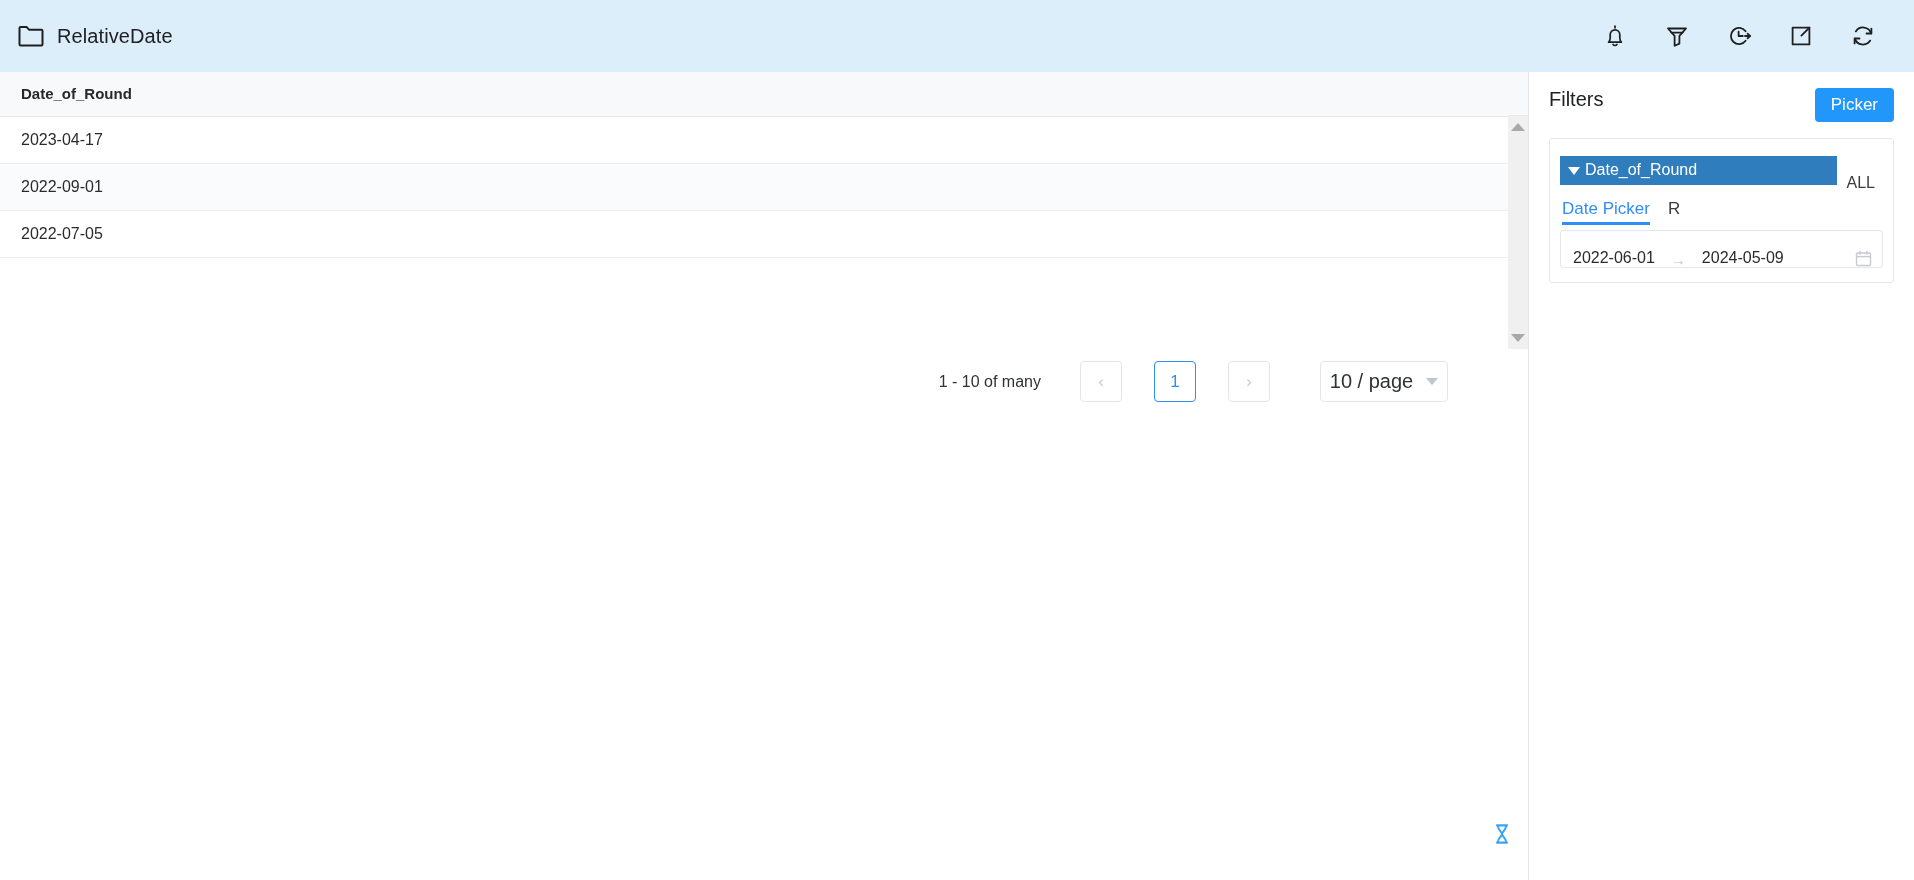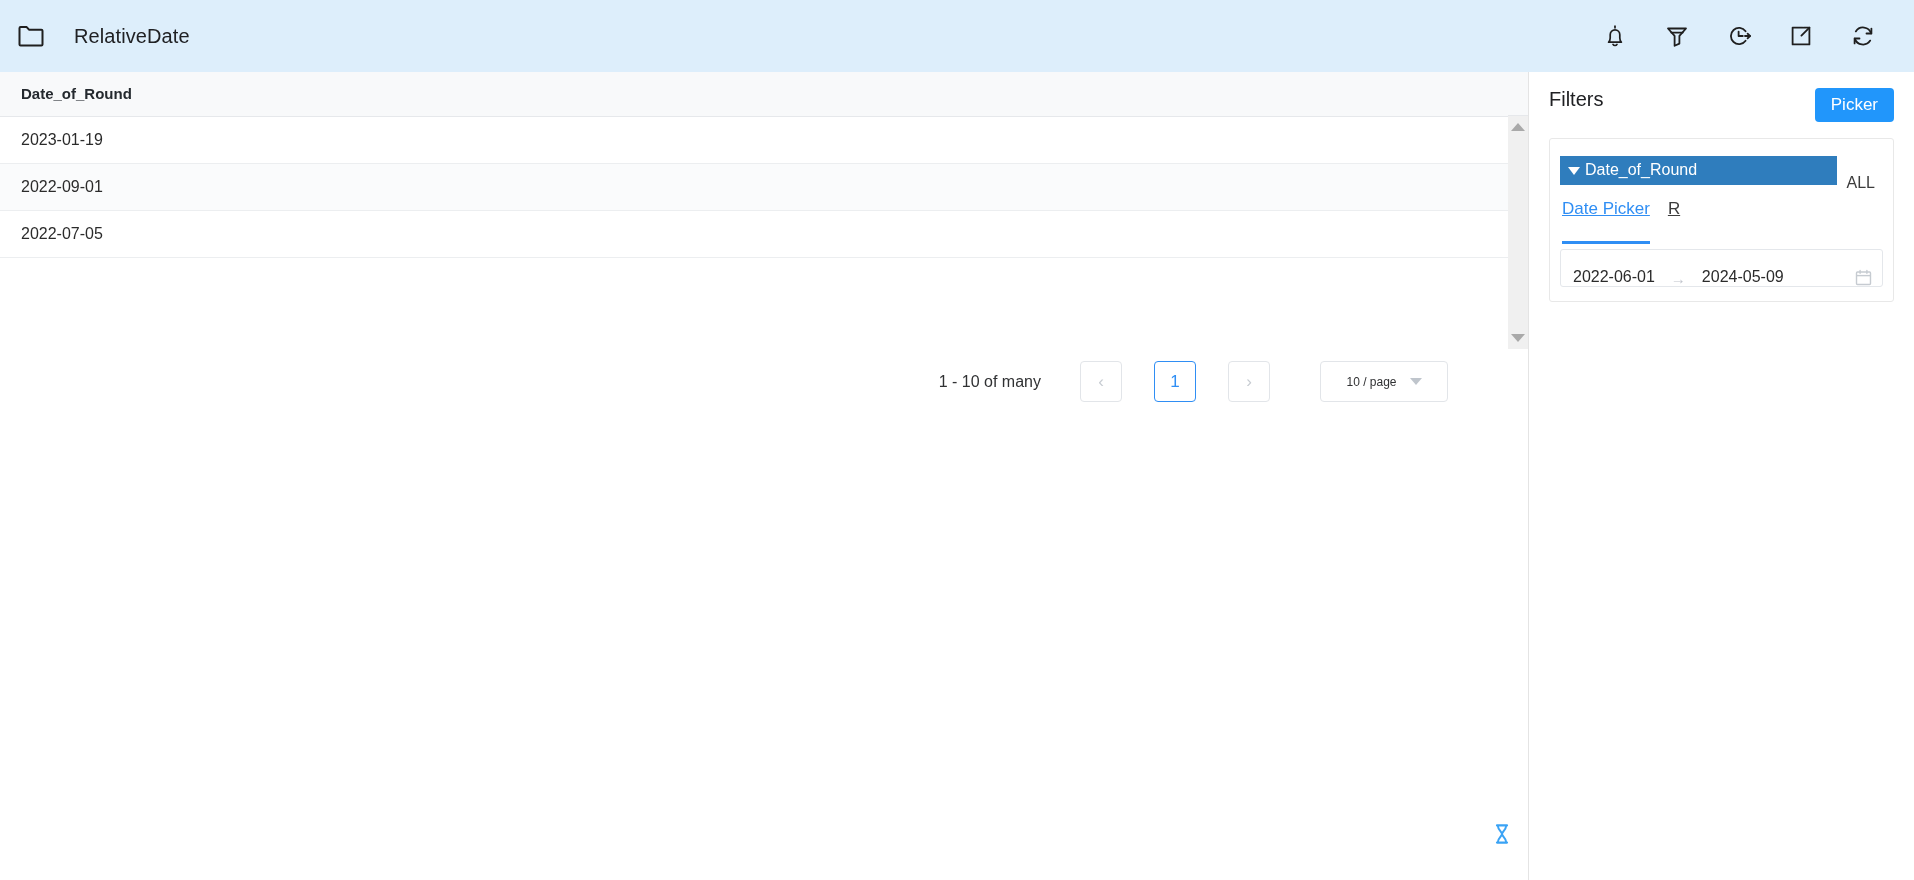--- a/index.html
+++ b/index.html
@@ -32,21 +32,21 @@
     background: #ddeefb;
     display: flex;
     align-items: center;
     justify-content: space-between;
     padding: 0 26px 0 18px;
     box-sizing: border-box;
   }
   .topbar-left {
     display: flex;
     align-items: center;
-    gap: 30px;
+    gap: 13px;
   }
   .folder-icon {
     width: 26px;
     height: 22px;
     display: block;
   }
   .app-title {
     font-size: 20px;
     color: #202124;
     letter-spacing: 0.1px;
@@ -194,21 +194,21 @@
   .pg-size {
     width: 128px;
     height: 41px;
     border: 1px solid #e2e5e9;
     border-radius: 4px;
     background: #ffffff;
     display: flex;
     align-items: center;
     justify-content: center;
     gap: 13px;
-    font-size: 12px;
+    font-size: 20px;
     color: #303133;
     box-sizing: border-box;
     margin-left: 18px;
     cursor: pointer;
   }
   .caret-down {
     width: 0;
     height: 0;
     border-left: 6px solid transparent;
     border-right: 6px solid transparent;
@@ -295,24 +295,23 @@
     display: flex;
     align-items: flex-start;
     gap: 18px;
     margin-top: 8px;
     border-bottom: 0;
     padding-left: 2px;
   }
   .ftab {
     font-size: 17px;
     color: #3c3c3c;
-    padding-bottom: 22px;
+    padding-bottom: 3px;
     cursor: pointer;
     line-height: 1.1;
-    text-decoration: underline;
   }
   .ftab.active {
     color: #2f8ef4;
     border-bottom: 3px solid #2f8ef4;
   }
   .date-range {
     margin-top: 5px;
     border: 1px solid #e4e7eb;
     border-radius: 3px;
     height: 38px;
@@ -406,21 +405,21 @@
 
       <div class="table-wrap">
         <table class="data-table">
           <thead>
             <tr>
               <th>Date_of_Round</th>
             </tr>
           </thead>
           <tbody>
             <tr>
-              <td>2023-01-19</td>
+              <td>2023-04-17</td>
             </tr>
             <tr>
               <td>2022-09-01</td>
             </tr>
             <tr>
               <td>2022-07-05</td>
             </tr>
           </tbody>
         </table>
 

